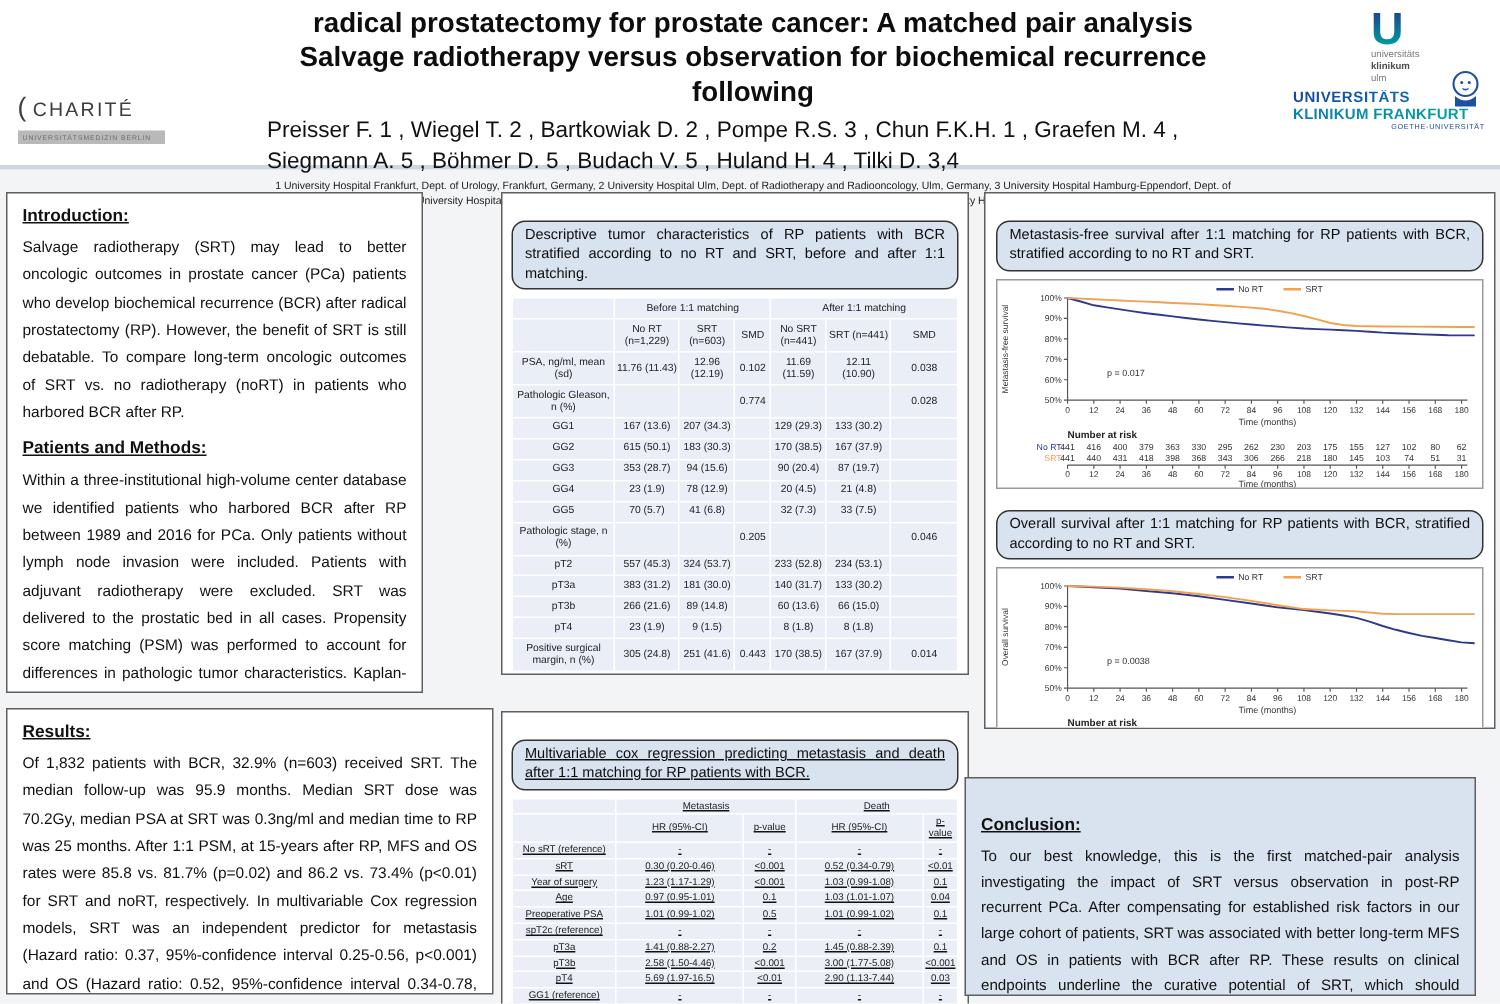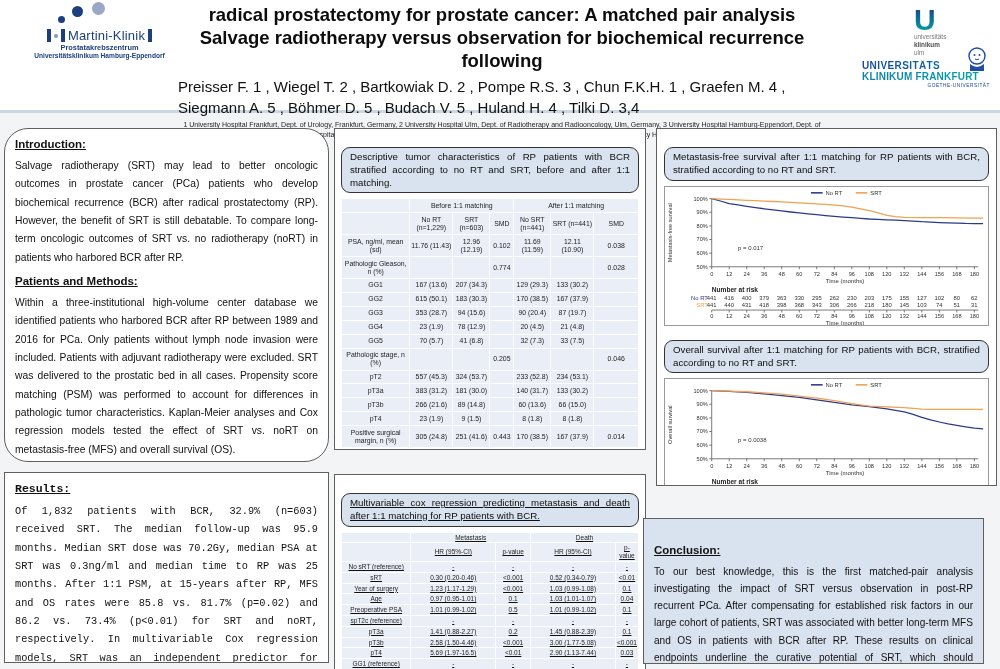--- a/index.html
+++ b/index.html
@@ -36,22 +36,22 @@
   
   .ffm{position:absolute;right:10px;top:60px;width:128px;text-align:left;}
   .ffm-head{position:absolute;right:0;top:-14px;}
   .ffm-l1{font-size:10px;font-weight:bold;letter-spacing:0.4px;
     background:linear-gradient(90deg,#14489e,#0a7db1);-webkit-background-clip:text;background-clip:text;color:transparent;line-height:1.1;}
   .ffm-l2{font-size:10px;font-weight:bold;letter-spacing:0.2px;
     background:linear-gradient(90deg,#0a7db1,#00a5a0);-webkit-background-clip:text;background-clip:text;color:transparent;line-height:1.1;}
   .ffm-l3{font-size:4.8px;color:#14489e;letter-spacing:0.5px;text-align:right;margin-top:1px;}
   
   .box{position:absolute;background:#fff;border:1.6px solid #5f5f5f;box-sizing:border-box;}
-  .left1{left:4px;top:128px;width:325px;height:334px;padding:7px 10px;overflow:hidden;border-radius:24px;}
-  .left2{left:4px;top:472px;width:325px;height:191px;padding:7px 10px;overflow:hidden;font-family:Liberation Mono, monospace;}
+  .left1{left:4px;top:128px;width:278px;height:334px;padding:7px 10px;overflow:hidden;}
+  .left2{left:4px;top:472px;width:325px;height:191px;padding:7px 10px;overflow:hidden;}
   .mid1{left:334px;top:128px;width:312px;height:322px;padding:4px 4px;overflow:hidden;}
   .mid2{left:334px;top:474px;width:312px;height:220px;padding:4px 4px;overflow:hidden;text-decoration:underline;}
   .right1{left:656px;top:128px;width:341px;height:358px;padding:4px 5px;overflow:hidden;}
   .concl{left:643px;top:518px;width:341px;height:146px;background:#d9e3ef;padding:23px 10px;overflow:hidden;}
   .sec-h{font-size:11.5px;font-weight:bold;text-decoration:underline;margin:2px 0 7px 0;}
   .sec-p{font-size:10.3px;line-height:1.78;text-align:justify;margin:0 0 8px 0;}
   .concl .sec-p{font-size:10.1px;line-height:1.7;}
   
   .bubble{background:#d9e3ef;border:1.5px solid #333;border-radius:9px;padding:3px 8px;
     font-size:9.7px;line-height:1.32;text-align:justify;margin:14px 2px 5px 2px;color:#0d0d0d;}
@@ -79,35 +79,28 @@
   .chart-panel{border:1px solid #9a9a9a;background:#fff;margin:0 2px 5px 2px;}
   .chart-panel svg{display:block;}
 </style>
 </head>
 <body>
 
 <div class="poster">
 
   <div class="header">
 
-    <div class="martini">
-      <span class="mdot" style="left:46px;top:14px;width:7px;height:7px;background:#1d3f7e;"></span>
-      <span class="mdot" style="left:60px;top:4px;width:11px;height:11px;background:#1d3f7e;"></span>
-      <span class="mdot" style="left:80px;top:0px;width:13px;height:13px;background:#9aa7c7;"></span>
-      <div class="mrow">
-        <span class="mbar"></span>
-        <span class="msmalldot"></span>
-        <span class="mbar"></span>
-        <span class="mname">Martini-Klinik</span>
-        <span class="mbar"></span>
+
+    <div class="charite">
+      <div>
+        <span class="ch-arc">(</span>
+        <span class="ch-name">CHARITÉ</span>
       </div>
-      <div class="msub1">Prostatakrebszentrum</div>
-      <div class="msub2">Universitätsklinikum Hamburg-Eppendorf</div>
+      <div class="ch-sub">UNIVERSITÄTSMEDIZIN BERLIN</div>
     </div>
-
 
     <div class="titleblock">
       <div class="main-title">radical prostatectomy for prostate cancer: A matched pair analysis</div>
       <div class="main-title">Salvage radiotherapy versus observation for biochemical recurrence following</div>
       <div class="authors">Preisser F. 1 , Wiegel T. 2 , Bartkowiak D. 2 , Pompe R.S. 3 , Chun F.K.H. 1 , Graefen M. 4 , Siegmann A. 5 , Böhmer D. 5 , Budach V. 5 , Huland H. 4 , Tilki D. 3,4</div>
       <div class="affil">1 University Hospital Frankfurt, Dept. of Urology, Frankfurt, Germany, 2 University Hospital Ulm, Dept. of Radiotherapy and Radiooncology, Ulm, Germany, 3 University Hospital Hamburg-Eppendorf, Dept. of Urology, Hamburg, Germany, 4 University Hospital Hamburg-Eppendorf, Martini-Klinik Prostate Cancer Center, Hamburg, Germany, 5 Charité University Hospital, Dept. of Radiation Oncology, Berlin, Germany.</div>
     </div>
 
     <div class="ulm">
       <div class="ulm-u">U</div>

